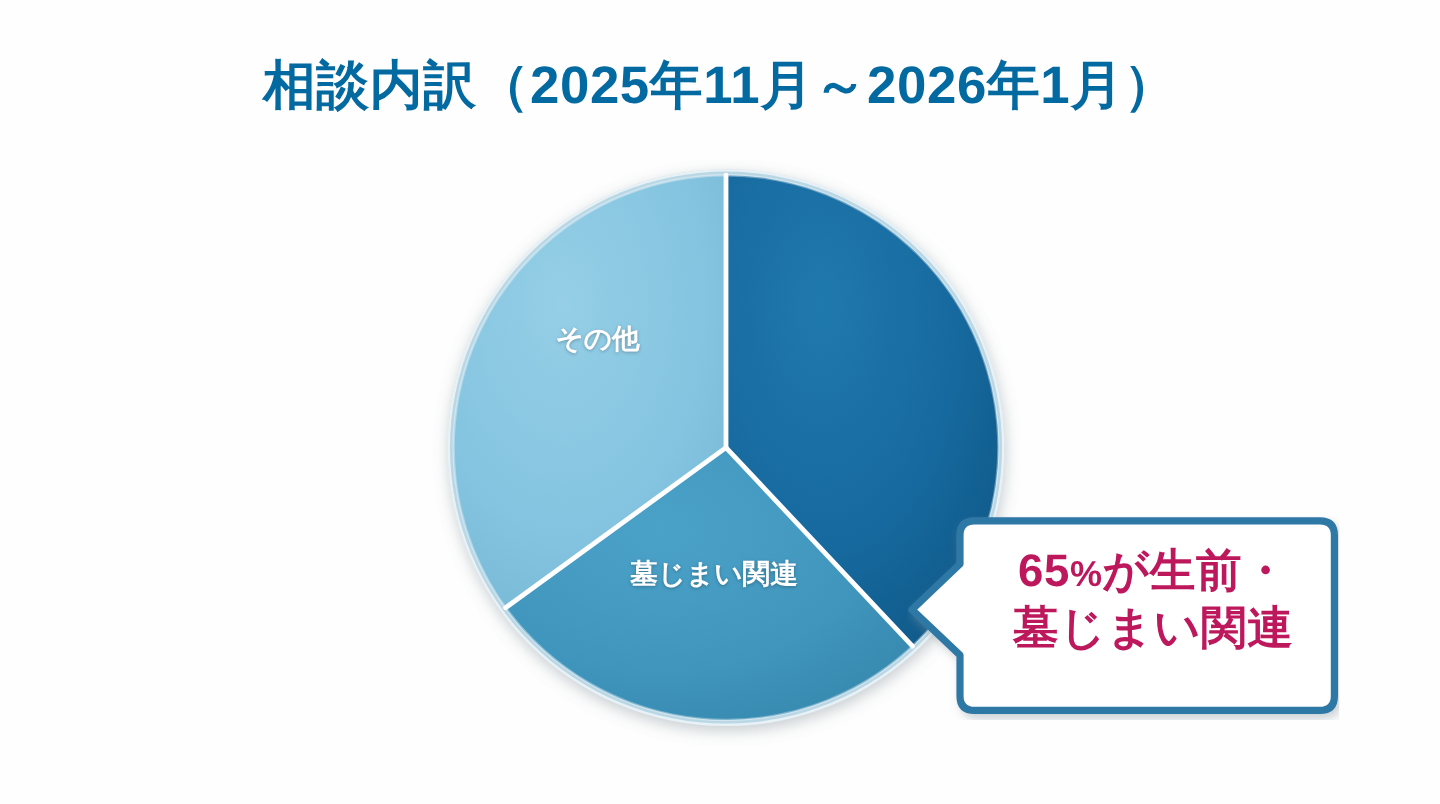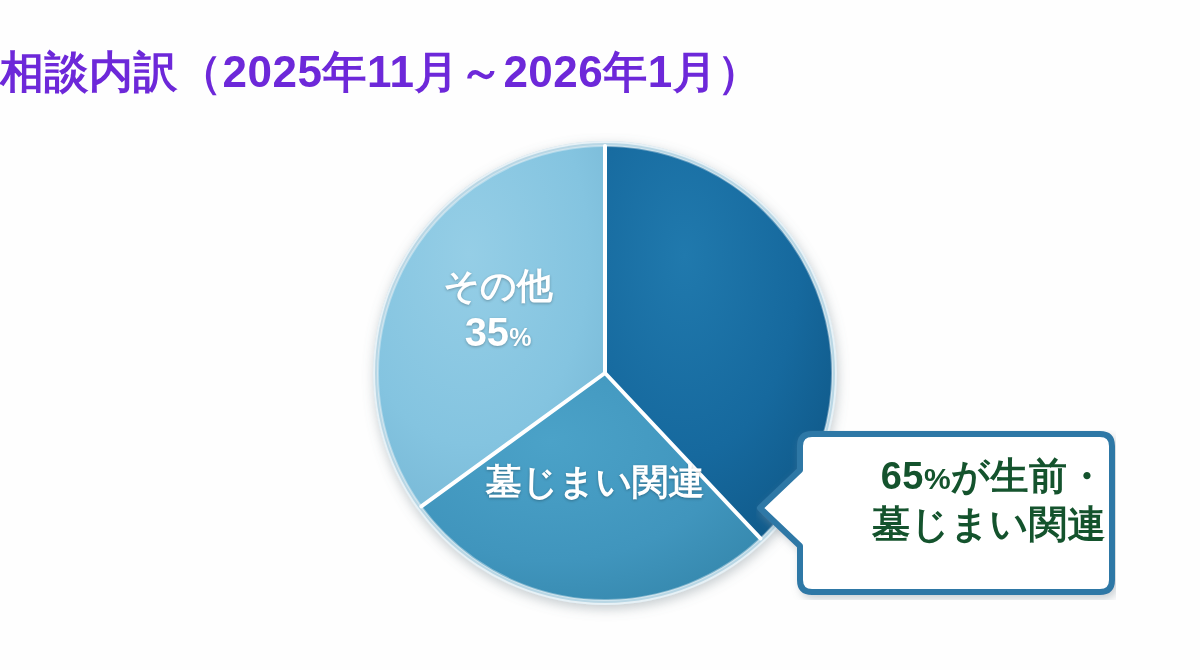--- a/index.html
+++ b/index.html
@@ -22,23 +22,24 @@
     height: 670px;
     background: #fefefe;
   }
 
   
   #chart-title {
     position: absolute;
     left: 0;
     top: 48px;
     width: 1200px;
+    text-align: center;
     font-size: 44px;
     font-weight: bold;
-    color: #6d28d9;
+    color: #0369a1;
     letter-spacing: 0.5px;
     line-height: 1.1;
     white-space: nowrap;
   }
 
   
   #pie-wrap {
     position: absolute;
     left: 360px;
     top: 133px;
@@ -55,24 +56,23 @@
   .slice-label {
     position: absolute;
     text-align: center;
     color: #ffffff;
     text-shadow: 0 1px 3px rgba(0,0,0,0.28);
     pointer-events: none;
     line-height: 1.08;
   }
   .slice-label .cat {
     display: block;
-    font-size: 36px;
+    font-size: 23px;
     font-weight: bold;
     white-space: nowrap;
-    font-family: Liberation Mono, monospace;
   }
   .slice-label .val {
     display: block;
     font-size: 40px;
     font-weight: bold;
     margin-top: 2px;
     white-space: nowrap;
   }
   .slice-label .val .pct {
     font-size: 25px;
@@ -95,22 +95,22 @@
     position: absolute;
     left: 0; top: 0;
     width: 360px;
     height: 170px;
   }
   #callout-text {
     position: absolute;
     left: 60px;
     top: 23px;
     width: 290px;
-    text-align: right;
-    color: #14532d;
+    text-align: center;
+    color: #be185d;
     font-size: 38px;
     font-weight: bold;
     line-height: 1.25;
     letter-spacing: 0.5px;
     pointer-events: none;
   }
   #callout-text .line { display: block; white-space: nowrap; }
   #callout-text .line .pct { font-size: 30px; }
 </style>
 </head>
@@ -162,21 +162,20 @@
           <line x1="245" y1="240" x2="61.35" y2="373.43"></line>
         </g>
 
       <circle cx="245" cy="240" r="227" fill="none" stroke="rgba(255,255,255,0.35)" stroke-width="2"></circle>
     </svg>
   </div>
 
 
   <div class="slice-label" id="label-sonota">
     <span class="cat">その他</span>
-    <span class="val"><span>35</span><span class="pct">%</span></span>
   </div>
 
   <div class="slice-label" id="label-hakajim">
     <span class="cat">墓じまい関連</span>
   </div>
 
   <div id="callout">
     <svg id="callout-svg" viewBox="0 0 360 170" xmlns="http://www.w3.org/2000/svg">
       <defs>
         <filter id="calloutShadow" x="-20%" y="-20%" width="150%" height="150%">

